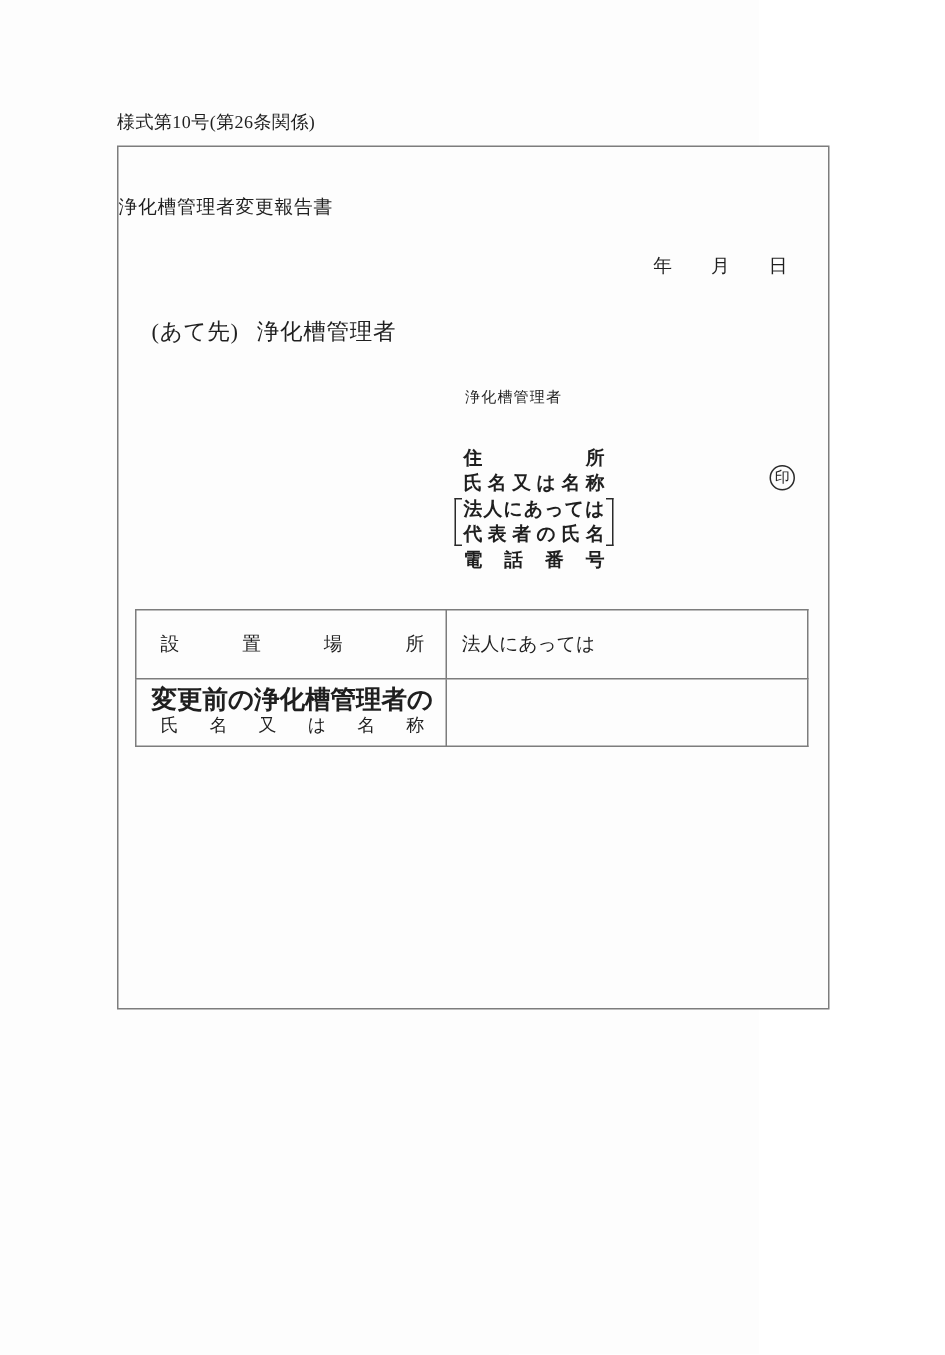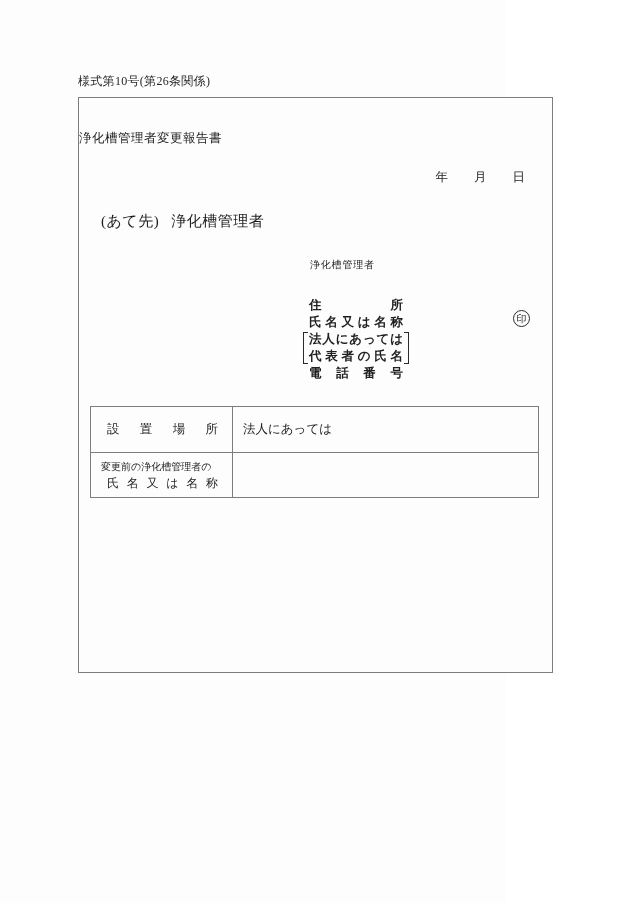--- a/index.html
+++ b/index.html
@@ -80,21 +80,21 @@
   }
   .report-table td {
     border: 1px solid #7d7d7d;
     vertical-align: middle;
   }
   .label-cell { width: 142px; padding: 0 8px 0 10px; }
   .value-cell { padding: 0 0 0 10px; }
   .row-1 { height: 46px; }
   .row-2 { height: 45px; }
   .row-3 { height: 46px; }
-  .label-l1 { display: block; font-size: 10px; white-space: nowrap; line-height: 17px; }
+  .label-l1 { display: block; font-size: 17px; white-space: nowrap; line-height: 17px; font-weight: bold; }
   .label-l2 { display: block; font-size: 12px; line-height: 17px; }
   .date-cells { display: flex; gap: 24px; padding-left: 40px; }
 </style>
 </head>
 <body>
 
 <div class="page">
 
   <div class="form-number">様式第10号(第26条関係)</div>
 

